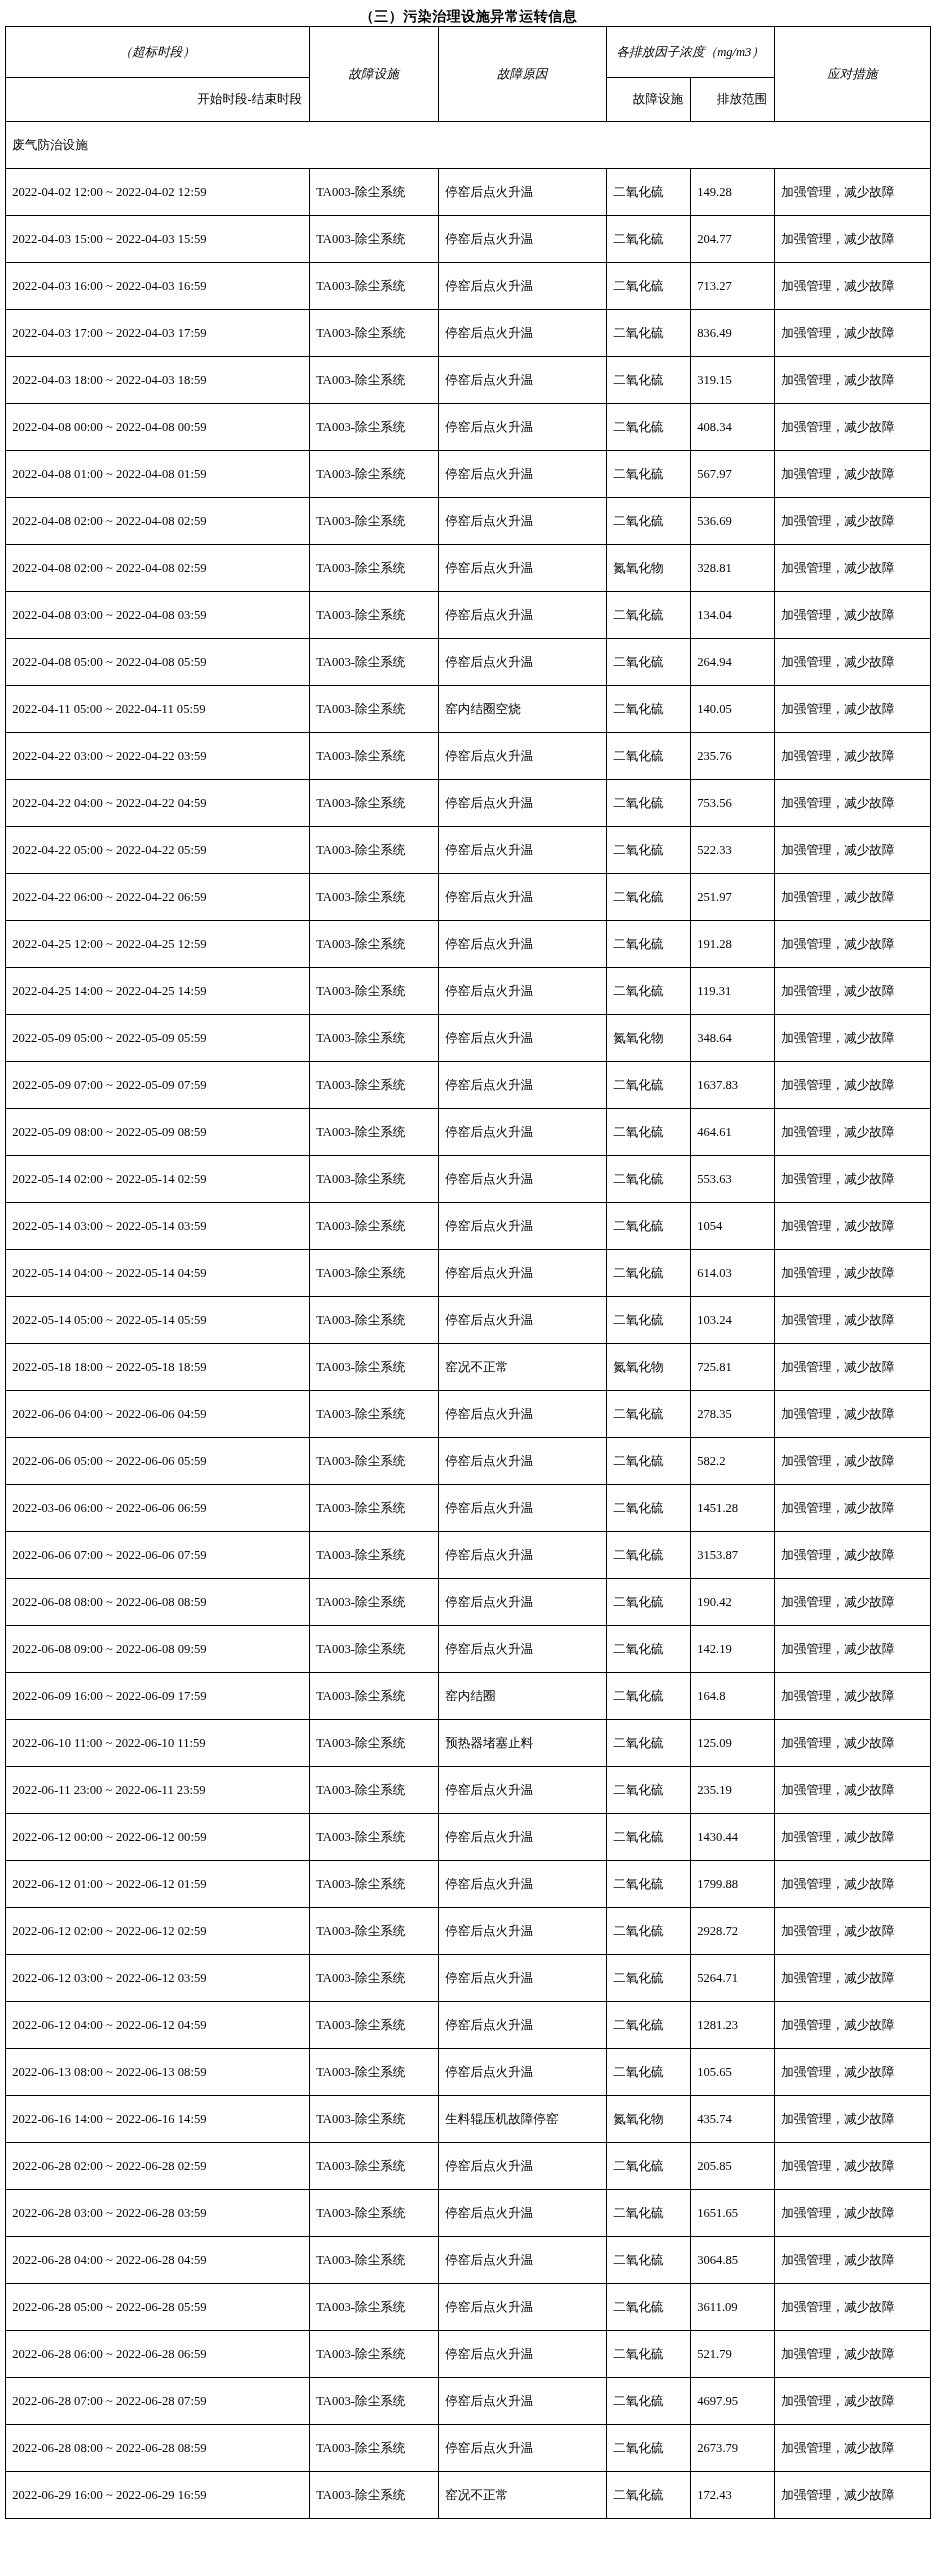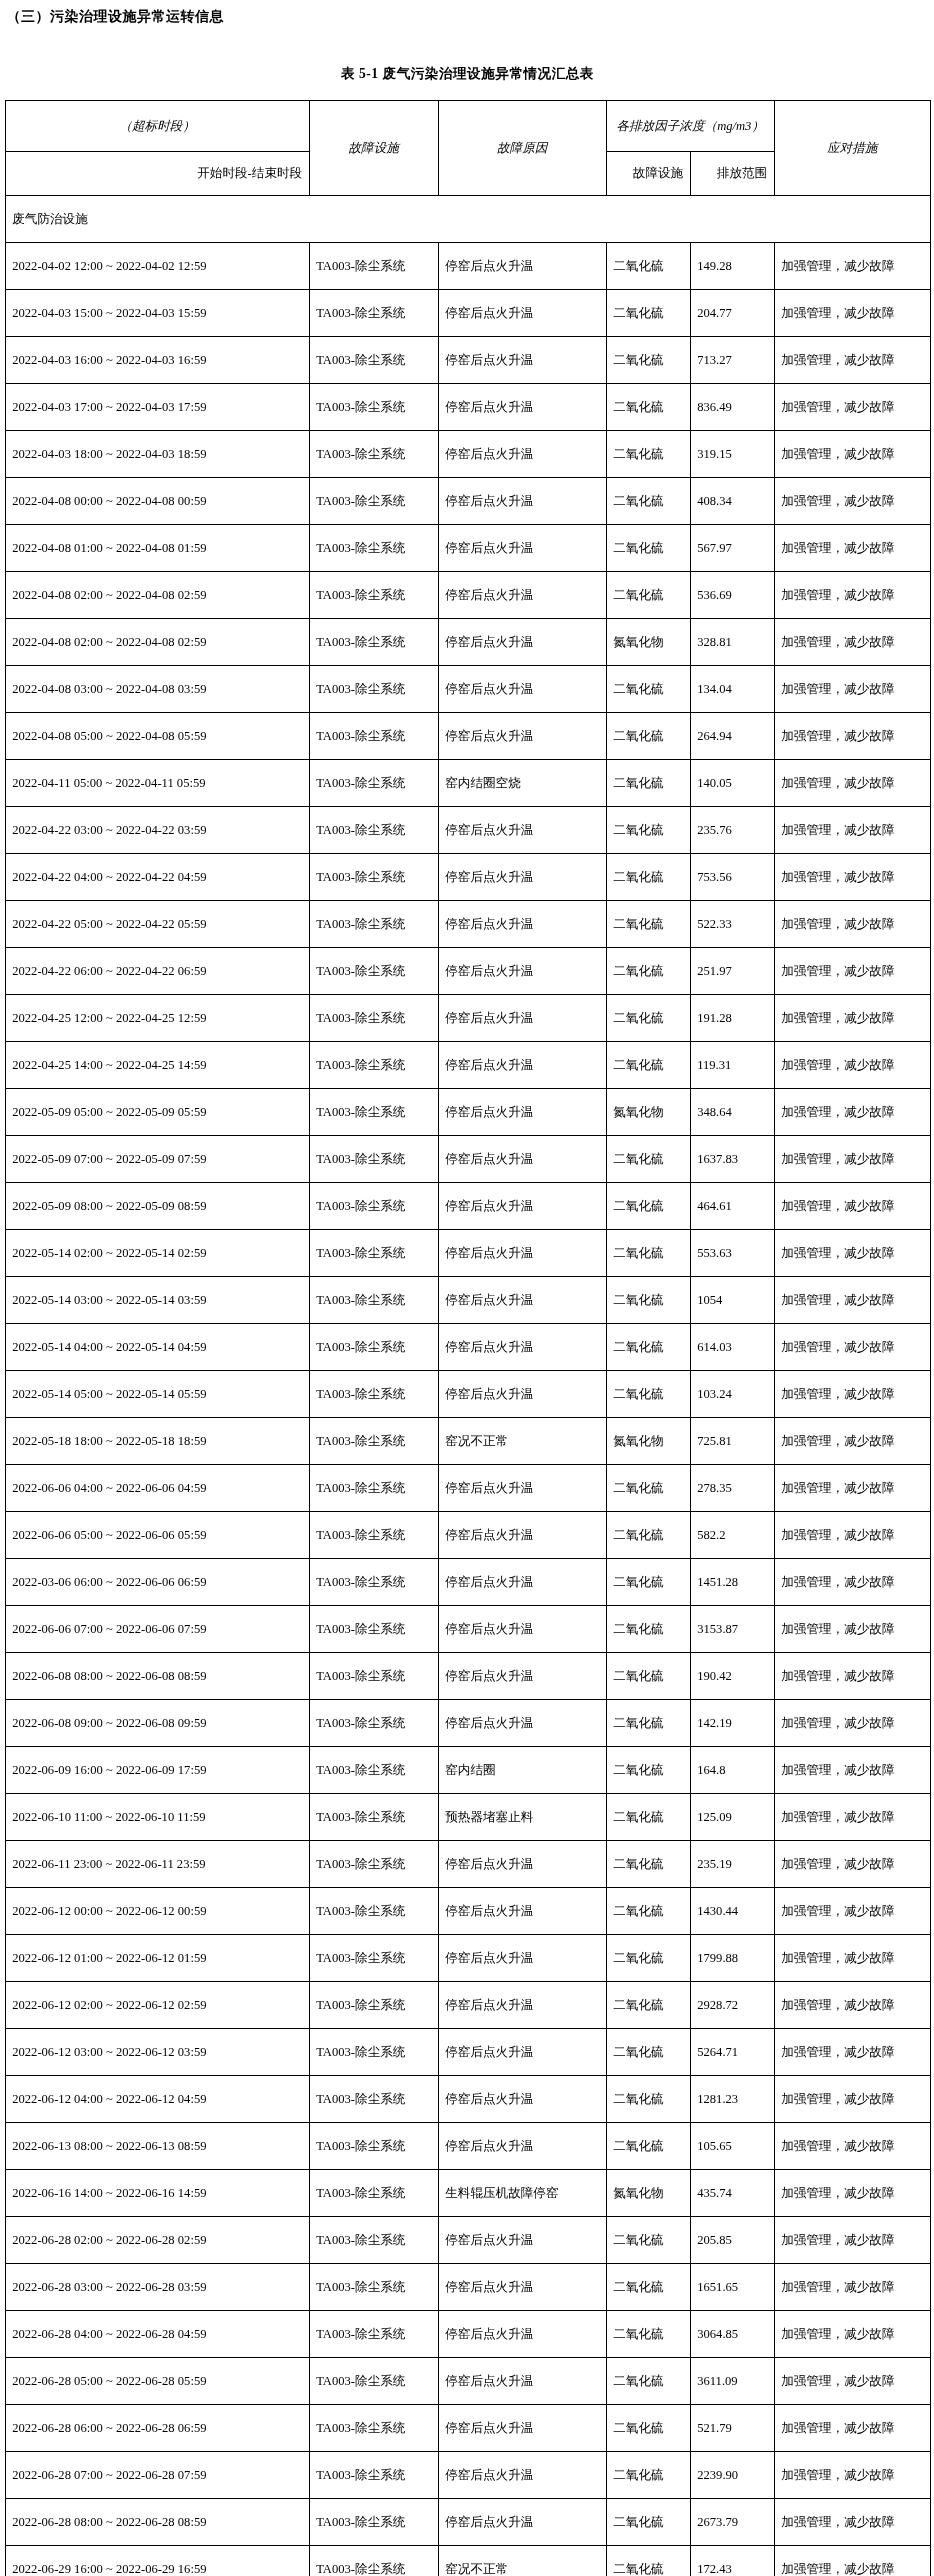--- a/index.html
+++ b/index.html
@@ -9,20 +9,21 @@
     color: #000;
     font-family: "Liberation Serif", "DejaVu Serif", serif;
   }
   .page { padding: 4.7px 4.7px 0 4.7px; }
 
   .section-title {
     font-size: 14px;
     font-weight: bold;
     margin: 3.7px 0 0 1.9px;
     letter-spacing: 0.5px;
+    text-align: center;
   }
 
   .table-caption {
     text-align: center;
     font-size: 13.6px;
     font-weight: bold;
     margin-top: 39px;
     margin-bottom: 17px;
     letter-spacing: 0.5px;
   }
@@ -56,21 +57,20 @@
   tbody tr:nth-child(28) td,
   tbody tr:nth-child(39) td { border-bottom-width: 1.9px; }
 </style>
 </head>
 <body>
 
 <div class="page">
 
   <div class="section-title">（三）污染治理设施异常运转信息</div>
 
-  <div class="table-caption">表 5-1 废气污染治理设施异常情况汇总表</div>
 
   <table class="report">
     <colgroup>
       <col style="width:304px">
       <col style="width:129px">
       <col style="width:168px">
       <col style="width:84px">
       <col style="width:84px">
       <col style="width:156px">
     </colgroup>
@@ -466,21 +466,21 @@
           <td class="l">停窑后点火升温</td>
           <td class="l">二氧化硫</td>
           <td class="l">521.79</td>
           <td class="l">加强管理，减少故障</td>
         </tr>
         <tr>
           <td class="l">2022-06-28 07:00 ~ 2022-06-28 07:59</td>
           <td class="l">TA003-除尘系统</td>
           <td class="l">停窑后点火升温</td>
           <td class="l">二氧化硫</td>
-          <td class="l">2239.90</td>
+          <td class="l">4697.95</td>
           <td class="l">加强管理，减少故障</td>
         </tr>
         <tr>
           <td class="l">2022-06-28 08:00 ~ 2022-06-28 08:59</td>
           <td class="l">TA003-除尘系统</td>
           <td class="l">停窑后点火升温</td>
           <td class="l">二氧化硫</td>
           <td class="l">2673.79</td>
           <td class="l">加强管理，减少故障</td>
         </tr>

